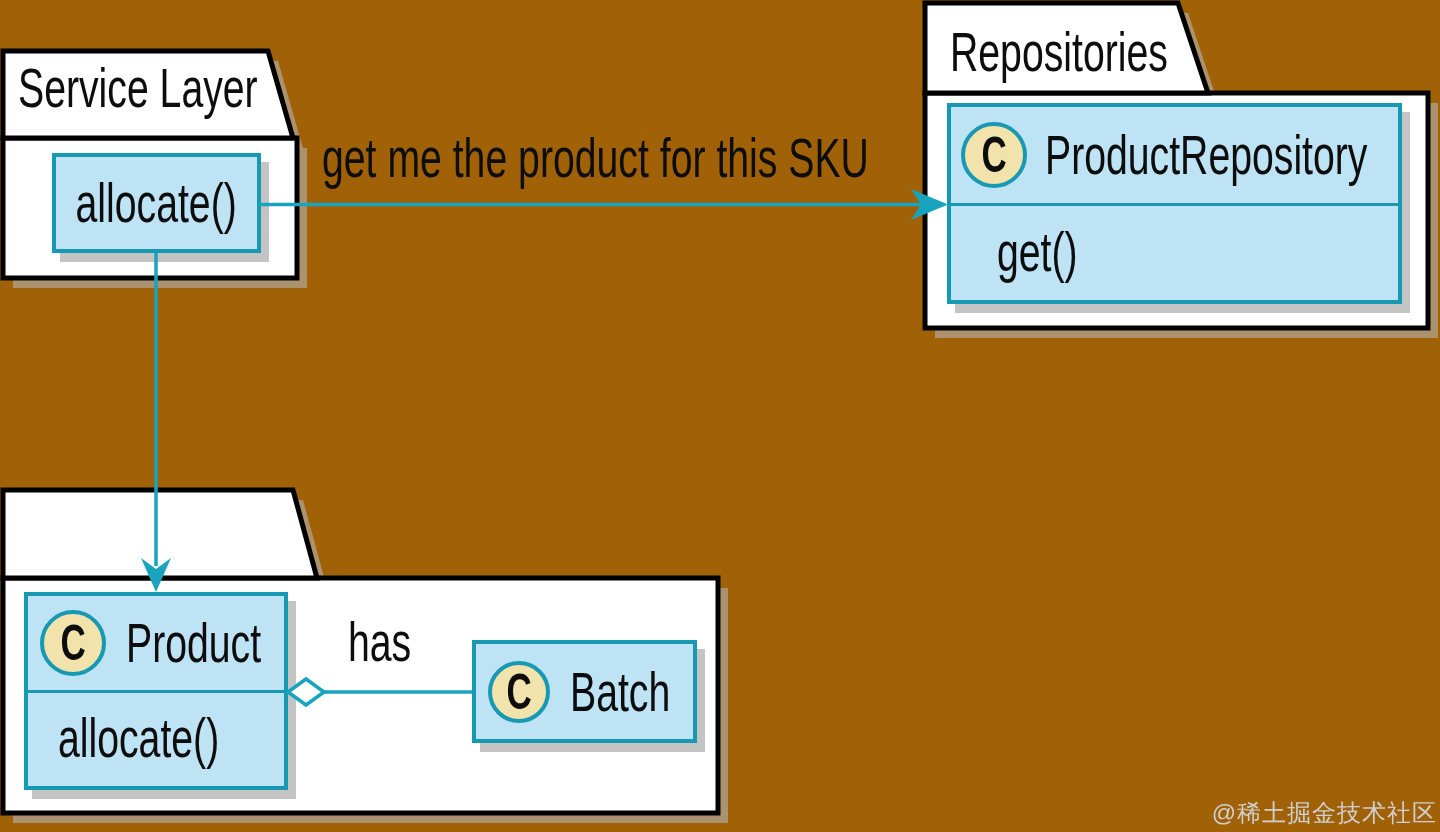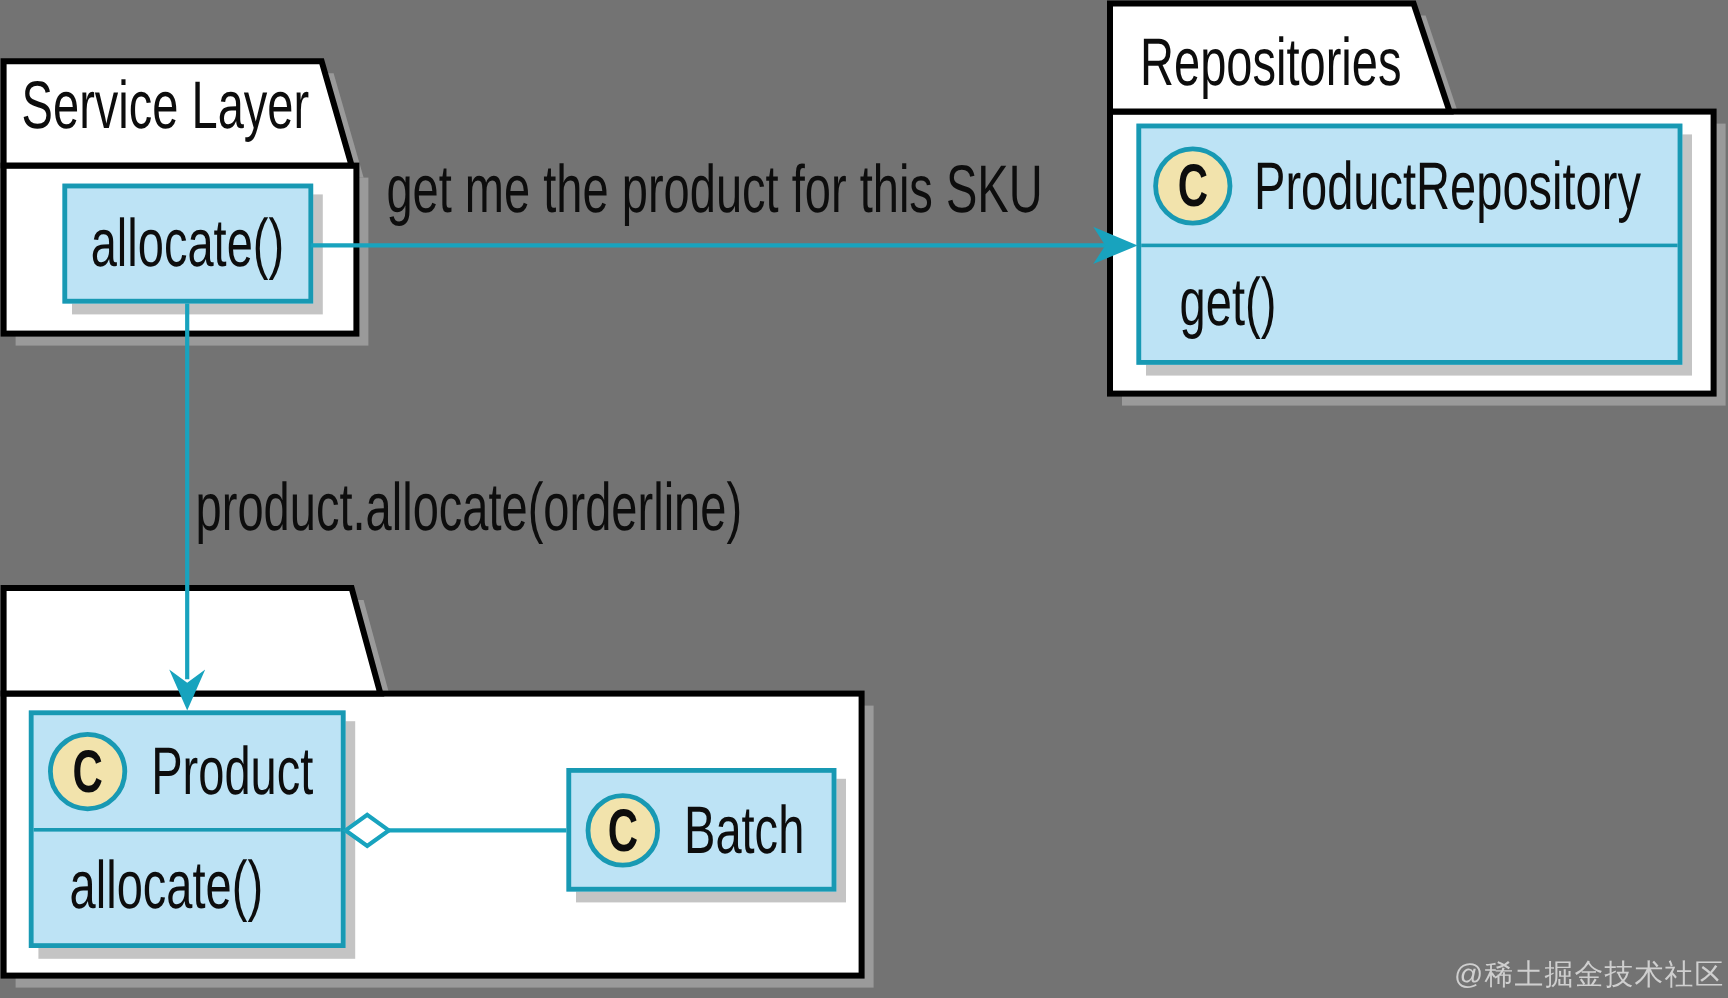--- a/index.html
+++ b/index.html
@@ -1,18 +1,18 @@
 <!DOCTYPE html>
 <html><head>
 <meta charset="utf-8">
 <style>
   html,body{margin:0;padding:0;background:#ffffff;}
   #canvas{
     position:relative;width:1440px;height:832px;overflow:hidden;
-    background:#737373;
+    background:#a16207;
     font-family:"Liberation Sans","DejaVu Sans",sans-serif;
     color:#111111;
   }
   .layer{position:absolute;left:0;top:0;width:1440px;height:832px;}
   #pkg-layer{z-index:1;}
   #conn-layer{z-index:6;pointer-events:none;}
 
   
   .cond{display:inline-block;transform:scaleX(0.7);transform-origin:0 50%;white-space:nowrap;}
   .cond-c{display:inline-block;transform:scaleX(0.7);transform-origin:50% 50%;white-space:nowrap;}
@@ -88,21 +88,21 @@
     </div>
   </div>
 
   <div class="classbox" style="left:947px;top:103px;width:455px;height:201px;">
     <div class="comp name-comp" style="height:99px;padding-left:10px;">
       <span class="ccircle" style="width:66px;height:66px;">
         <span class="cletter cond-c">C</span>
       </span>
       <span class="cname cond" style="margin-left:18px;">ProductRepository</span>
     </div>
-    <div class="comp" style="height:91px;padding-left:32px;">
+    <div class="comp" style="height:91px;padding-left:46px;">
       <span class="cmethod cond">get()</span>
     </div>
   </div>
 
   <div class="classbox" style="left:24px;top:592px;width:264px;height:198px;">
     <div class="comp name-comp" style="height:97px;padding-left:12px;">
       <span class="ccircle" style="width:66px;height:66px;">
         <span class="cletter cond-c">C</span>
       </span>
       <span class="cname cond" style="margin-left:20px;">Product</span>
@@ -115,21 +115,21 @@
   <div class="classbox" style="left:472px;top:640px;width:225px;height:103px;">
     <div class="comp name-comp no-div" style="height:100%;padding-left:12px;">
       <span class="ccircle" style="width:62px;height:62px;">
         <span class="cletter cond-c">C</span>
       </span>
       <span class="cname cond" style="margin-left:20px;">Batch</span>
     </div>
   </div>
 
   <div class="free-label" style="left:322px;top:130px;text-align:right;"><span class="cond">get me the product for this SKU</span></div>
-  <div class="free-label" style="left:163px;top:395px;"><span class="cond">product.allocate(orderline)</span></div>
+  <div class="free-label" style="left:348px;top:614px;"><span class="cond">has</span></div>
 
   <svg id="conn-layer" class="layer" viewBox="0 0 1440 832">
 
     <g>
       <line x1="259" y1="204.5" x2="938" y2="204.5" stroke="#18a3be" stroke-width="3.5"></line>
       <polygon points="911,189 948,204.5 911,220 921,204.5" fill="#18a3be"></polygon>
     </g>
 
     <g>
       <line x1="156" y1="253" x2="156" y2="566" stroke="#18a3be" stroke-width="3.5"></line>

